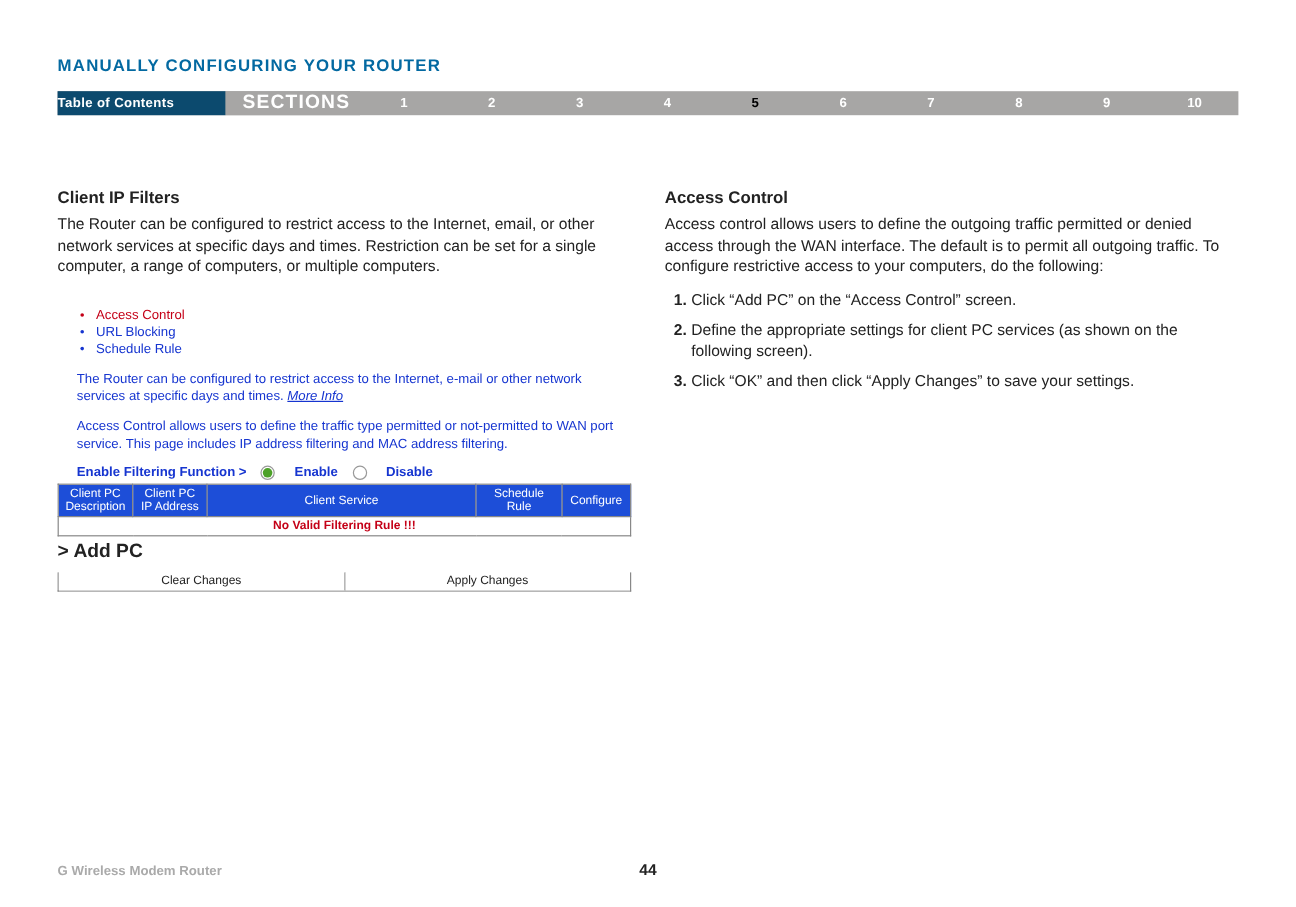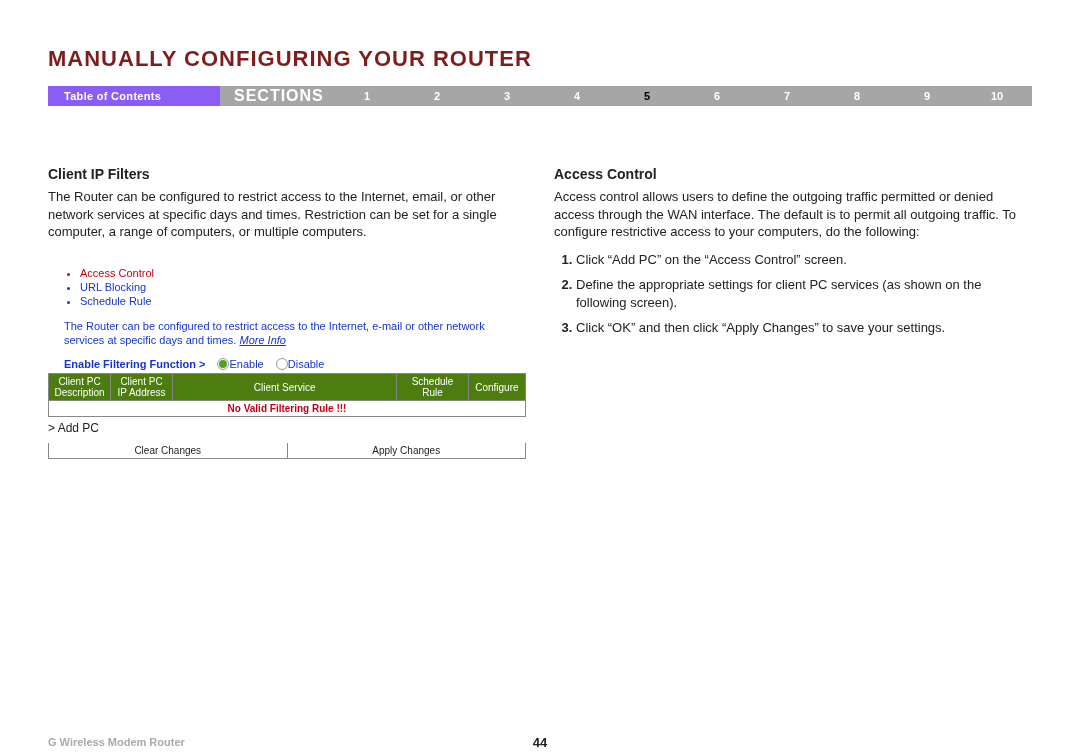--- a/index.html
+++ b/index.html
@@ -10,43 +10,43 @@
     font-family: Arial, Helvetica, sans-serif;
     font-size: 13px;
     color: #222;
     position: relative;
     background: #fff;
   }
   .page {
     padding: 46px 48px 0 48px;
   }
   .page-title {
-    font-size: 22px;
+    font-size: 14px;
     letter-spacing: 1px;
     font-weight: 700;
-    color: #7f1d1d;
+    color: #0369a1;
     margin: 0 0 14px 0;
   }
   .navbar {
     display: flex;
     align-items: stretch;
     background: #a7a6a5;
     height: 20px;
     font-size: 11px;
   }
   .nav-box {
     display: flex;
     align-items: center;
     justify-content: center;
     color: #fff;
   }
   .nav-toc {
-    background: #8b5cf6;
-    font-weight: 700;
-    padding: 0 16px;
+    background: #0c4a6e;
+    font-weight: 700;
+    padding: 0 0;
     width: 140px;
     justify-content: flex-start;
     letter-spacing: 0.3px;
   }
   .nav-sections {
     background: #a7a6a5;
     font-weight: 700;
     letter-spacing: 1px;
     font-size: 16px;
     padding: 0 14px 0 14px;
@@ -122,22 +122,22 @@
     color: #1635d0;
     font-weight: 700;
     margin-bottom: 3px;
     display: flex;
     align-items: center;
     gap: 12px;
   }
   .radio-wrap {
     display: inline-flex;
     align-items: center;
-    gap: 0;
-    font-weight: 400;
+    gap: 16px;
+    font-weight: 700;
     color: #1635d0;
     cursor: pointer;
   }
   .radio {
     width: 10px; height: 10px;
     border: 1px solid #999;
     border-radius: 50%;
     display: inline-block;
     position: relative;
     background: #fff;
@@ -155,31 +155,31 @@
     font-size: 10px;
   }
   .grid th, .grid td {
     border: 1px solid #888;
     padding: 2px 4px;
     text-align: center;
     color: #222;
     background: #fff;
   }
   .grid th {
-    background: #4d7c0f;
+    background: #1d4ed8;
     color: #fff;
     font-weight: 400;
   }
   .grid .novalid {
     color: #c40017;
     font-weight: 700;
   }
   .addpc {
-    font-weight: 400;
-    font-size: 12px;
+    font-weight: 700;
+    font-size: 16px;
     margin: 4px 0 8px 0;
     cursor: pointer;
     display: inline-block;
   }
   .btnrow {
     display: flex;
     border: 1px solid #888;
     border-top: none;
   }
   .btnrow .btn {
@@ -187,25 +187,25 @@
     text-align: center;
     font-size: 10px;
     padding: 2px 0;
     border-right: 1px solid #888;
     cursor: pointer;
     background: #fff;
   }
   .btnrow .btn:last-child { border-right: none; }
   .footer {
     position: absolute;
-    bottom: 8px;
+    bottom: 24px;
     left: 48px;
     right: 48px;
     display: flex;
-    align-items: center;
+    align-items: flex-end;
   }
   .footer-product {
     font-size: 11px;
     font-weight: 700;
     color: #aaa;
   }
   .footer-page {
     position: absolute;
     left: 50%;
     transform: translateX(-50%);
@@ -243,20 +243,21 @@
 
       <div class="shot">
         <ul class="shot-ul">
           <li class="red"><a>Access Control</a></li>
           <li><a>URL Blocking</a></li>
           <li><a>Schedule Rule</a></li>
         </ul>
         <div class="shot-desc">
           <span>The Router can be configured to restrict access to the Internet, e-mail or other network services at specific days and times. </span><a class="more">More Info</a>
         </div>
+        <div class="shot-desc">Access Control allows users to define the traffic type permitted or not-permitted to WAN port service. This page includes IP address filtering and MAC address filtering.</div>
 
         <div class="shot-enable">
           <span>Enable Filtering Function &gt;</span>
           <label class="radio-wrap">
             <span class="radio checked"></span>
             <span>Enable</span>
           </label>
           <label class="radio-wrap">
             <span class="radio"></span>
             <span>Disable</span>

